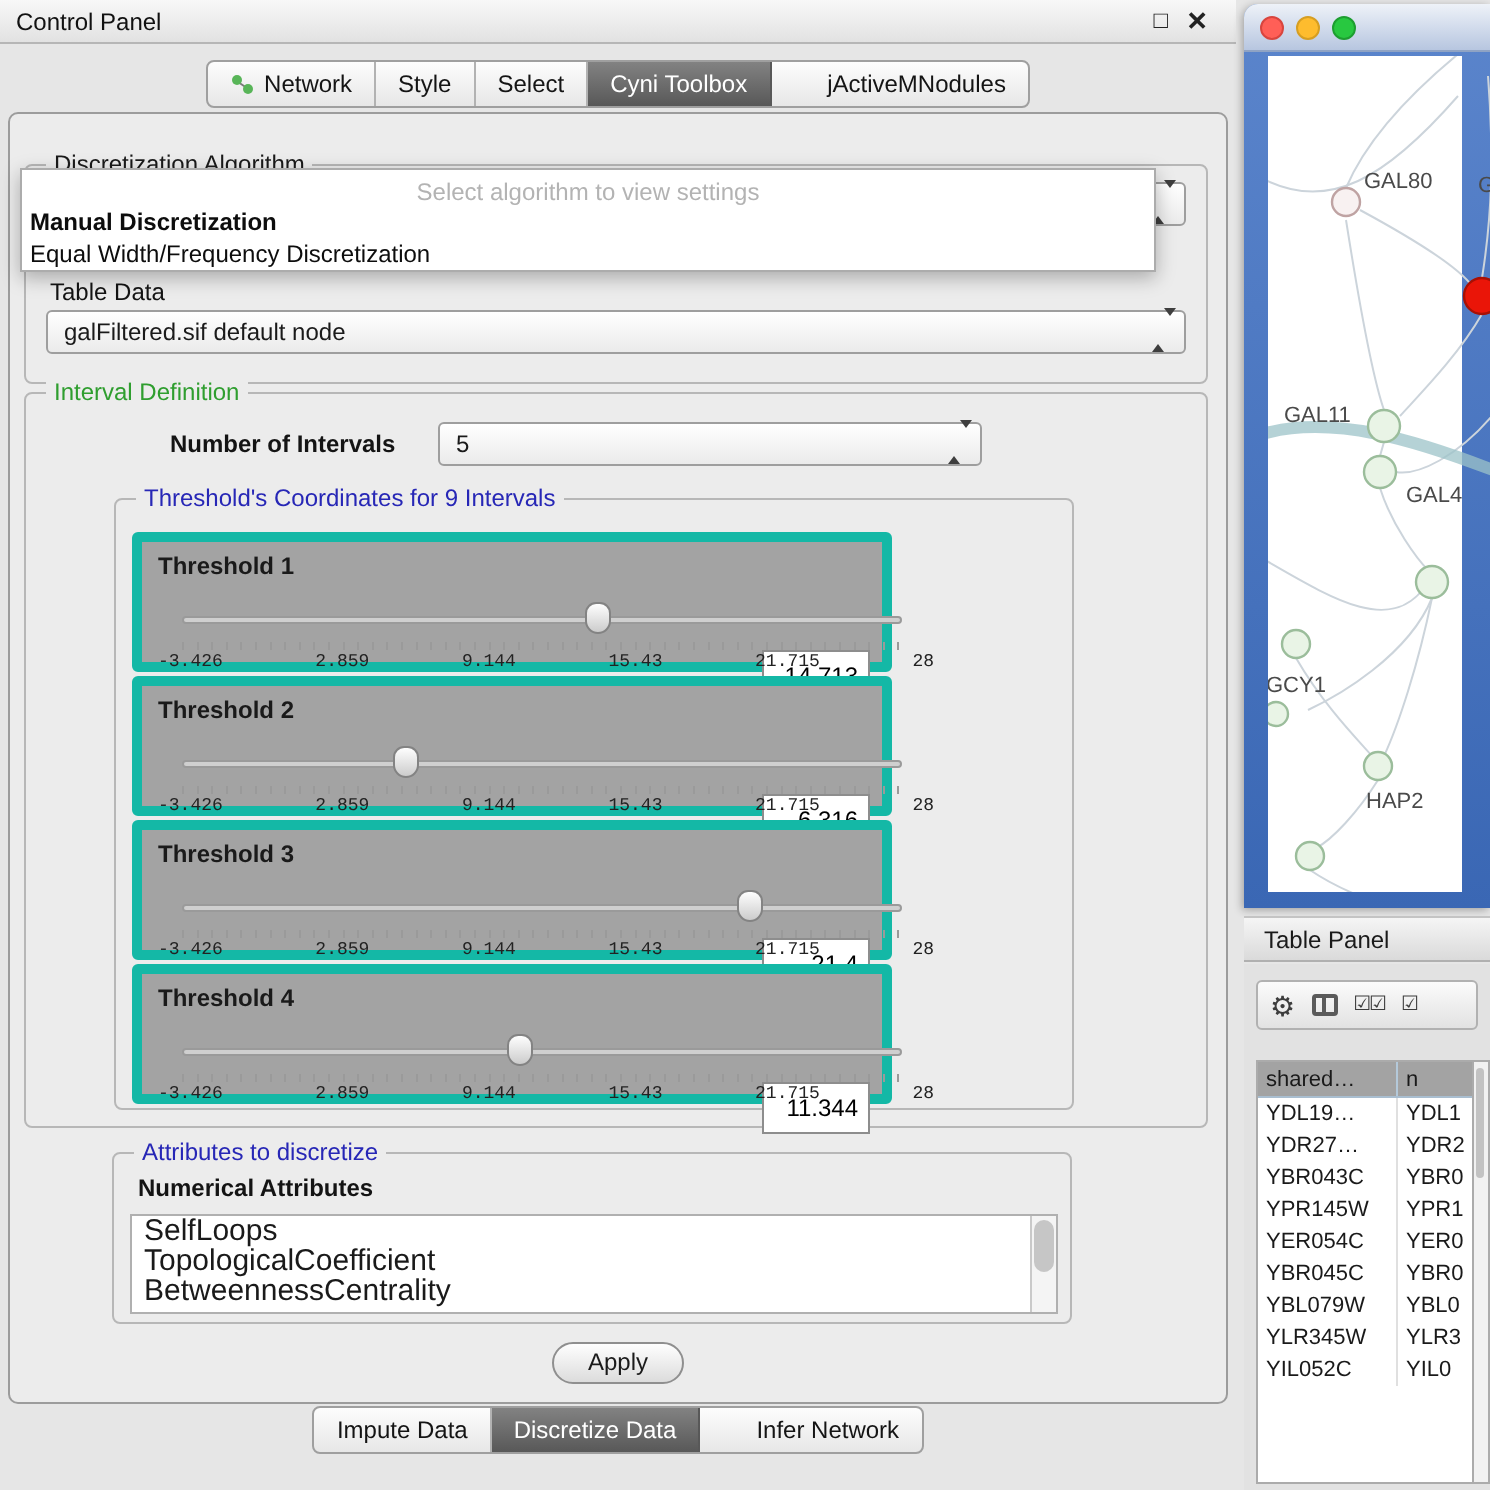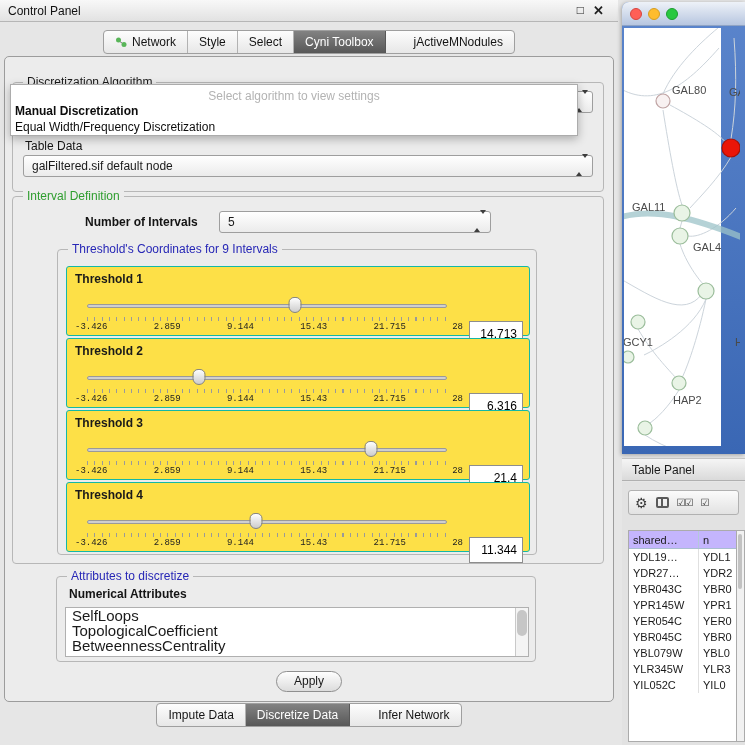--- a/index.html
+++ b/index.html
@@ -47,22 +47,22 @@
   .bold { font-weight:bold; }
   
   .popup { position:absolute; left:10px; top:84px; width:568px; height:52px; background:#fff;
     border:1px solid #acacac; box-shadow:0 3px 9px rgba(0,0,0,.28); z-index:50; }
   .popup-header { position:absolute; top:4px; left:0; right:0; text-align:center;
     color:#b3b3b3; font-size:12px; }
   .popup-item { position:absolute; left:4px; font-size:12px; color:#0d0d0d; width:560px; }
   .popup-item.first { top:19px; font-weight:bold; }
   .popup-item.second { top:35px; }
   
-  .th-box { position:absolute; left:8px; width:464px; height:70px; border:1px solid #14b8a6;
-    border-radius:3px; background:#fde047; }
+  .th-box { position:absolute; left:8px; width:380px; height:70px; border:5px solid #14b8a6;
+    border-radius:3px; background:#a3a3a3; }
   .th-label { position:absolute; left:8px; top:5px; font-size:12px; font-weight:bold; }
   .th-value { position:absolute; right:6px; top:22px; width:54px; height:26px;
     border:1px solid #8d8d8d; background:#fff; font-size:12px; text-align:right;
     padding-right:5px; font-family:"Liberation Sans", sans-serif;margin-top:32px; }
   .slider { position:absolute; left:20px; top:30px; width:360px; height:18px; }
   .slider .track { position:absolute; left:0; right:0; top:7px; height:4px; background:#cfcfcf;
     border:1px solid #9a9a9a; border-radius:3px; }
   .slider .thumb { position:absolute; top:0; width:13px; height:16px; transform:translateX(-50%);
     background:linear-gradient(#fefefe,#cccccc); border:1px solid #838383;
     border-radius:6px 6px 7px 7px; }
@@ -85,38 +85,38 @@
   
   .net-win { position:absolute; left:622px; top:2px; width:123px; height:452px;
     border-radius:7px 0 0 0; background:linear-gradient(#5b85cc,#3a67b4);
     box-shadow:-1px 1px 4px rgba(0,0,0,.3); }
   .net-title { position:absolute; top:0; left:0; right:0; height:24px; border-radius:7px 0 0 0;
     background:linear-gradient(#eef2f8,#b7c6e0); border-bottom:1px solid #8fa3c4; }
   .light { position:absolute; top:6px; width:12px; height:12px; border-radius:50%; }
   .light.red { left:8px; background:#ff5f57; border:1px solid #d8453e; }
   .light.yellow { left:26px; background:#febc2e; border:1px solid #d69e22; }
   .light.green { left:44px; background:#28c840; border:1px solid #1d9e30; }
-  .net-canvas { position:absolute; top:26px; left:2px; width:97px; height:418px; background:#fff; }
+  .net-canvas { position:absolute; top:26px; left:12px; width:97px; height:418px; background:#fff; }
   
   .tp-bar { position:absolute; left:622px; top:458px; width:123px; height:23px;
     background:linear-gradient(#f5f5f5,#dadada); border-top:1px solid #c4c4c4;
     border-bottom:1px solid #b0b0b0; }
   .tp-bar .txt { position:absolute; left:10px; top:4px; font-size:12px; }
   .tp-body { position:absolute; left:622px; top:482px; width:123px; height:263px; background:#e2e2e2; }
   .tp-toolbar { position:absolute; left:628px; top:490px; width:111px; height:25px;
     background:linear-gradient(#fbfbfb,#e2e2e2); border:1px solid #b1b1b1; border-radius:3px;
     display:flex; align-items:center; gap:8px; padding:0 6px; overflow:hidden; }
   .tp-toolbar .gear { font-size:14px; color:#3d3d3d; line-height:1; }
   .cols-icon { width:13px; height:11px; border:2px solid #5a5a5a; border-radius:2px; position:relative; }
   .cols-icon::after { content:""; position:absolute; left:3px; top:0; bottom:0; width:2px; background:#5a5a5a; }
   .tp-toolbar .checks { font-size:10px; color:#3d3d3d; letter-spacing:-1px; line-height:1; }
   .tp-table { position:absolute; left:628px; top:530px; width:109px; height:212px;
     background:#fff; border:1px solid #ababab; overflow:hidden; }
   .tp-row { display:flex; height:16px; line-height:16px; font-size:11px; background:#fff; }
-  .tp-row.header { height:18px; line-height:18px; background:#c4b5fd; border-bottom:1px solid #a9bed0; }
+  .tp-row.header { height:18px; line-height:18px; background:#a3a3a3; border-bottom:1px solid #a9bed0; }
   .tp-cell { padding-left:4px; white-space:nowrap; overflow:hidden; }
   .tp-cell.c1 { width:70px; border-right:1px solid #e0e0e0; flex:none; }
   .tp-row.header .tp-cell.c1 { border-right:1px solid #b4c9da; }
   .tp-cell.c2 { flex:1; }
   .tp-scroll { position:absolute; left:737px; top:530px; width:8px; height:212px;
     background:#f1f1f1; border:1px solid #ababab; border-left:none; }
   .tp-scroll .thumb { position:absolute; left:1px; top:3px; width:4px; height:55px;
     background:#c2c2c2; border-radius:3px; }
 </style>
 </head>

